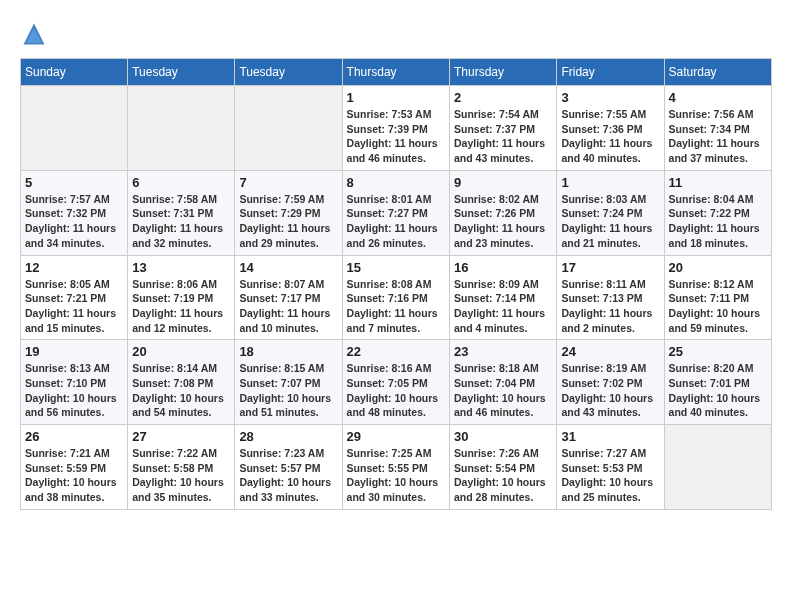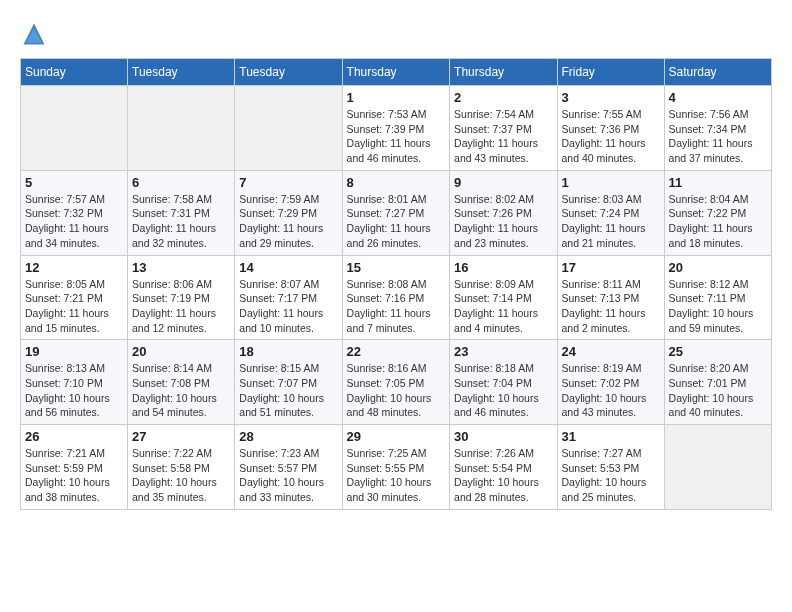--- a/index.html
+++ b/index.html
@@ -76,20 +76,21 @@
       font-size: 13px;
       font-weight: bold;
       color: #222;
       display: block;
       margin-bottom: 2px;
     }
     .day-info {
       color: #333;
       line-height: 1.4;
       font-size: 10.5px;
+      font-weight: bold;
     }
     .empty-cell {
       background: #f0f0f0 !important;
     }
   </style>
 </head>
 <body>
 
 <div class="header-area">
   <div class="logo">

